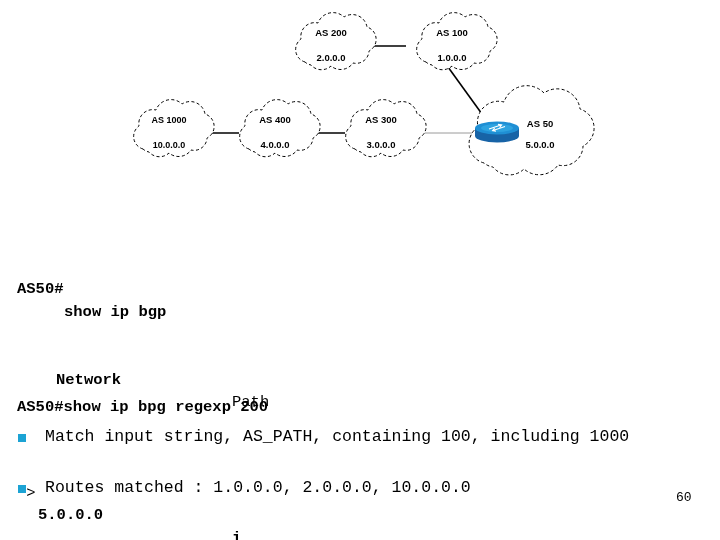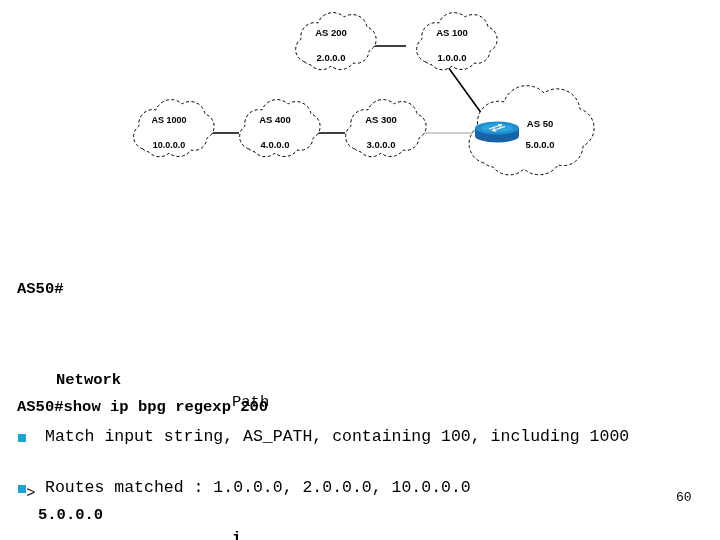--- a/index.html
+++ b/index.html
@@ -240,20 +240,21 @@
       <path d="M 489 129 L 501 125 M 498 124.4 L 501.6 125 L 499.6 127.6" stroke="#ffffff" stroke-width="1.1" fill="none"></path>
       <path d="M 505 126.5 L 493 130.5 M 496 131.2 L 492.6 130.6 L 494.6 128.2" stroke="#ffffff" stroke-width="1.1" fill="none"></path>
     </g>
   </svg>
 </div>
 
 <div id="console">
 
   <div class="cline">
     <span class="col-flag prompt-host" style="left:17px">AS50#</span>
+    <span class="prompt-cmd" style="position:absolute;left:64px">show ip bgp</span>
   </div>
 
   <div class="cline">
     <span class="col-net hdr">Network</span>
     <span class="col-path hdr">Path</span>
   </div>
 
   
   <div class="cline">
     <span class="col-flag">*&gt;</span>

